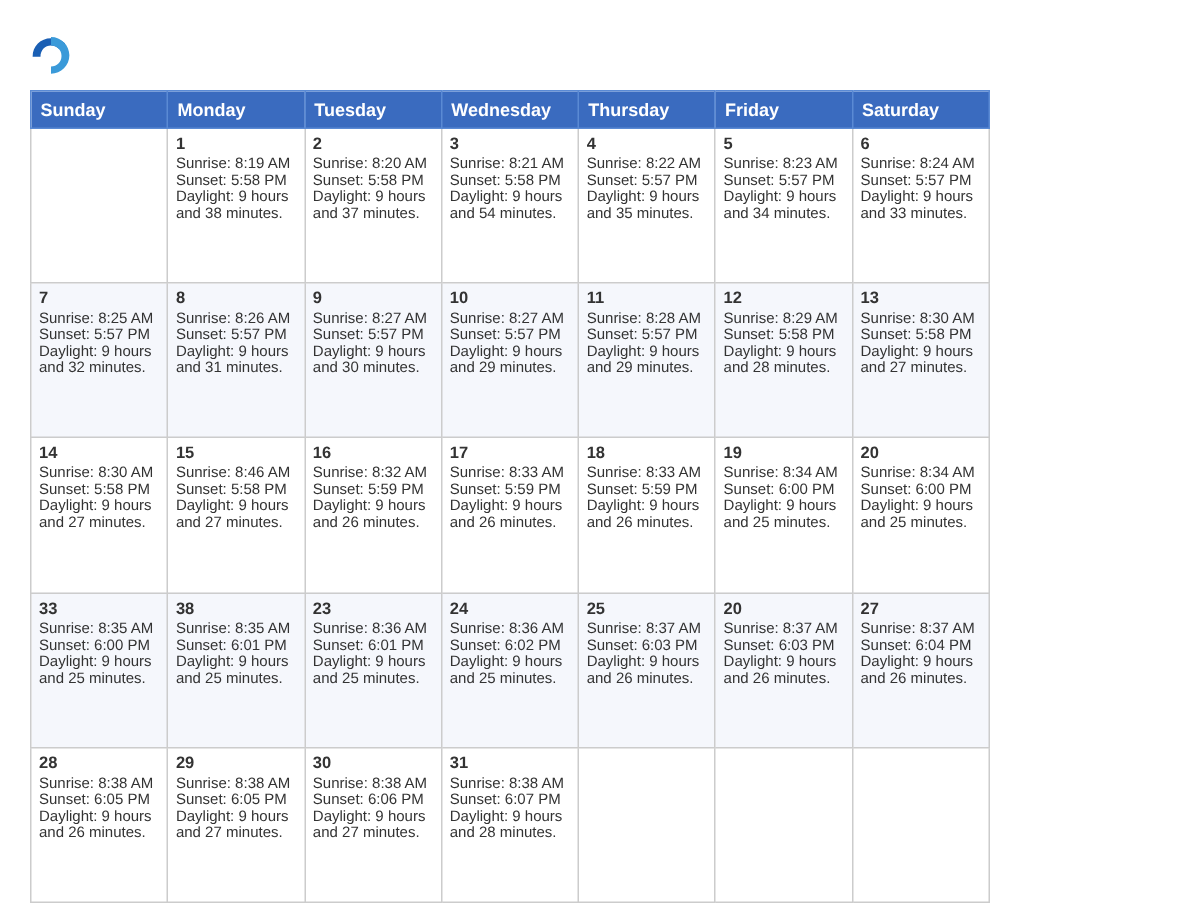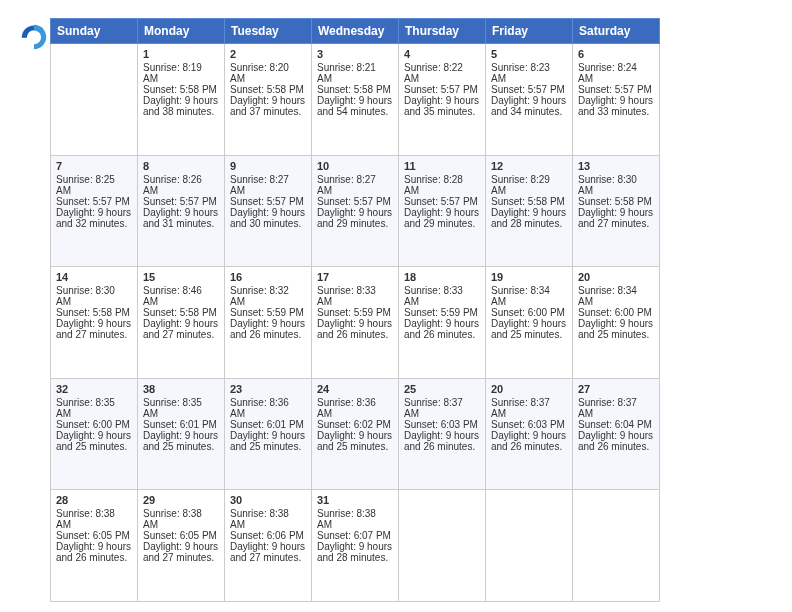--- a/index.html
+++ b/index.html
@@ -8,21 +8,21 @@
       background: #fff;
       width: 792px;
       height: 612px;
       overflow: hidden;
     }
     .page {
       width: 680px;
       height: 612px;
       padding: 18px 20px 10px 20px;
       display: flex;
-      flex-direction: row;
+      flex-direction: column;
     }
     .top-section {
       display: flex;
       justify-content: space-between;
       align-items: flex-start;
       margin-bottom: 10px;
     }
     .logo {
       display: flex;
       align-items: center;
@@ -267,21 +267,21 @@
           <td>
             <span class="day-number">20</span>
             <div>Sunrise: 8:34 AM</div>
             <div>Sunset: 6:00 PM</div>
             <div>Daylight: 9 hours</div>
             <div>and 25 minutes.</div>
           </td>
         </tr>
         <tr>
           <td>
-            <span class="day-number">32</span>
+            <span class="day-number">33</span>
             <div>Sunrise: 8:35 AM</div>
             <div>Sunset: 6:00 PM</div>
             <div>Daylight: 9 hours</div>
             <div>and 25 minutes.</div>
           </td>
           <td>
             <span class="day-number">38</span>
             <div>Sunrise: 8:35 AM</div>
             <div>Sunset: 6:01 PM</div>
             <div>Daylight: 9 hours</div>

